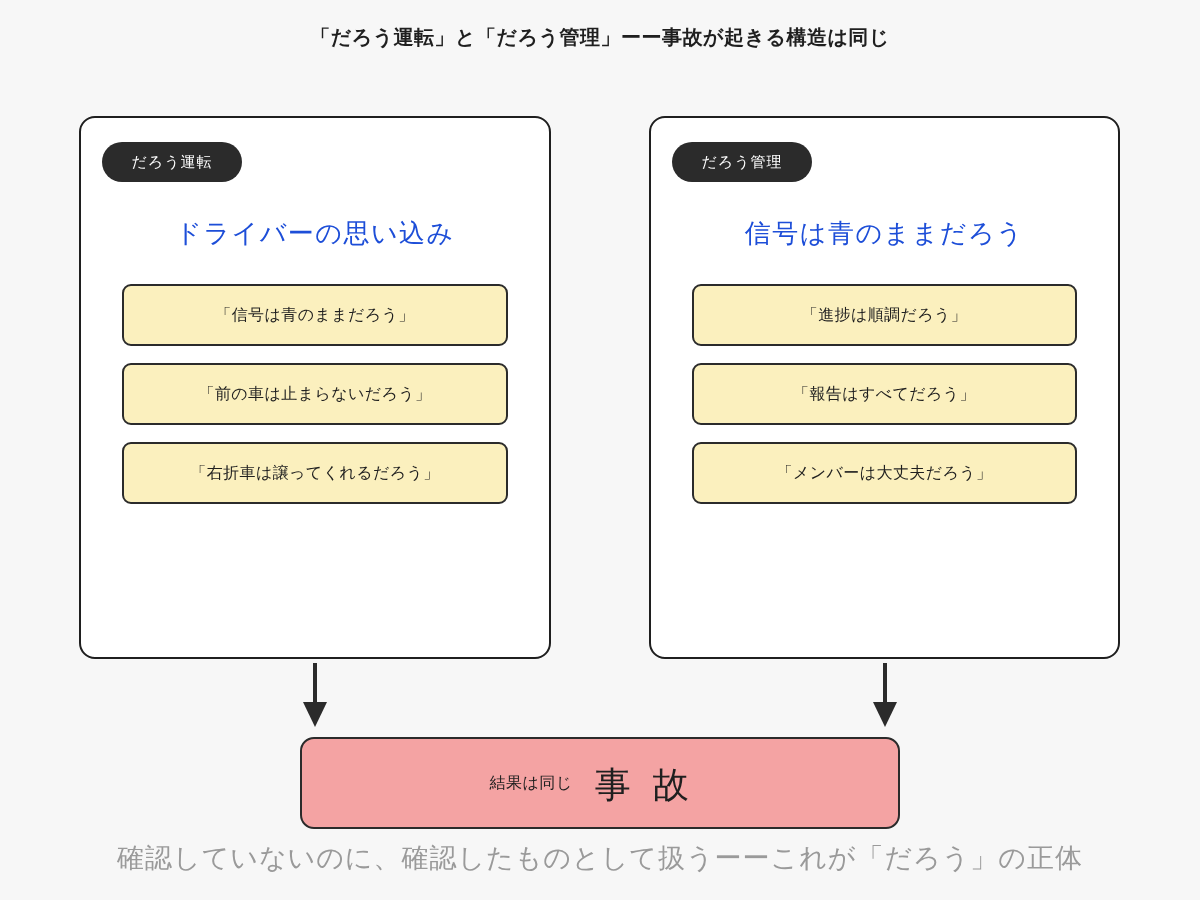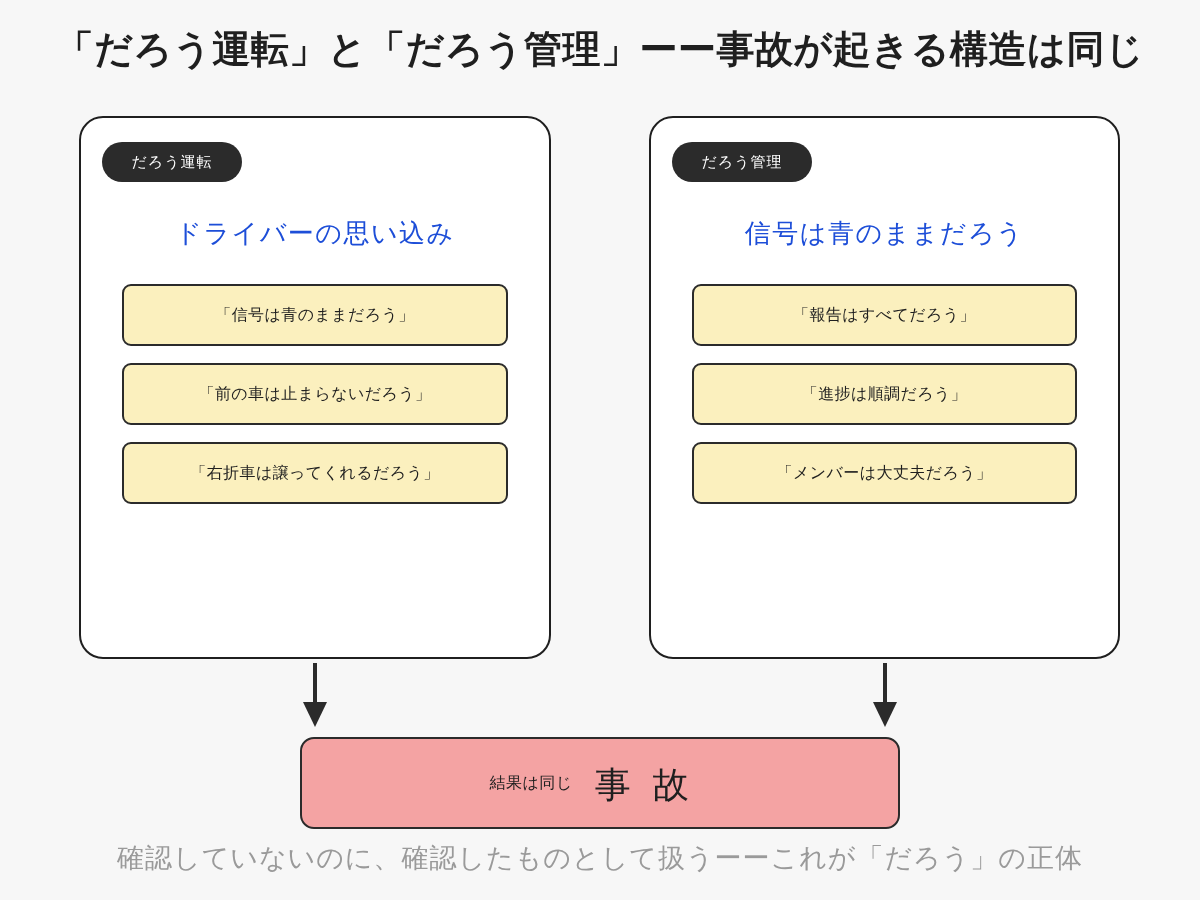--- a/index.html
+++ b/index.html
@@ -17,35 +17,35 @@
     position: relative;
   }
 
   
   .title {
     position: absolute;
     left: 0;
     top: 24px;
     width: 1200px;
     text-align: center;
-    font-size: 38px;
+    font-size: 20px;
     font-weight: 700;
     letter-spacing: 0.5px;
     color: #1F1F1F;
     white-space: nowrap;
   }
 
   
   .card {
     position: absolute;
     top: 116px;
     height: 543px;
     background: #FFFFFF;
     border: 2.5px solid #1F1F1F;
-    border-radius: 24px;
+    border-radius: 16px;
     box-sizing: border-box;
   }
   .card-left  { left: 79px;  width: 472px; }
   .card-right { left: 649px; width: 471px; }
 
   .badge {
     position: absolute;
     top: 24px;
     left: 21px;
     height: 40px;
@@ -165,22 +165,22 @@
     <div class="item">「信号は青のままだろう」</div>
     <div class="item">「前の車は止まらないだろう」</div>
     <div class="item">「右折車は譲ってくれるだろう」</div>
   </div>
 </div>
 
 <div class="card card-right">
   <div class="badge">だろう管理</div>
   <div class="card-heading">信号は青のままだろう</div>
   <div class="item-list">
+    <div class="item">「進捗は順調だろう」</div>
     <div class="item">「報告はすべてだろう」</div>
-    <div class="item">「進捗は順調だろう」</div>
     <div class="item">「メンバーは大丈夫だろう」</div>
   </div>
 </div>
 
 <svg class="arrow-svg" viewBox="0 0 1200 900">
   <g>
     <line x1="315" y1="663" x2="315" y2="705" stroke="#2B2B2B" stroke-width="4"></line>
     <polygon points="315,727 303,702 327,702" fill="#2B2B2B"></polygon>
   </g>
   <g>

